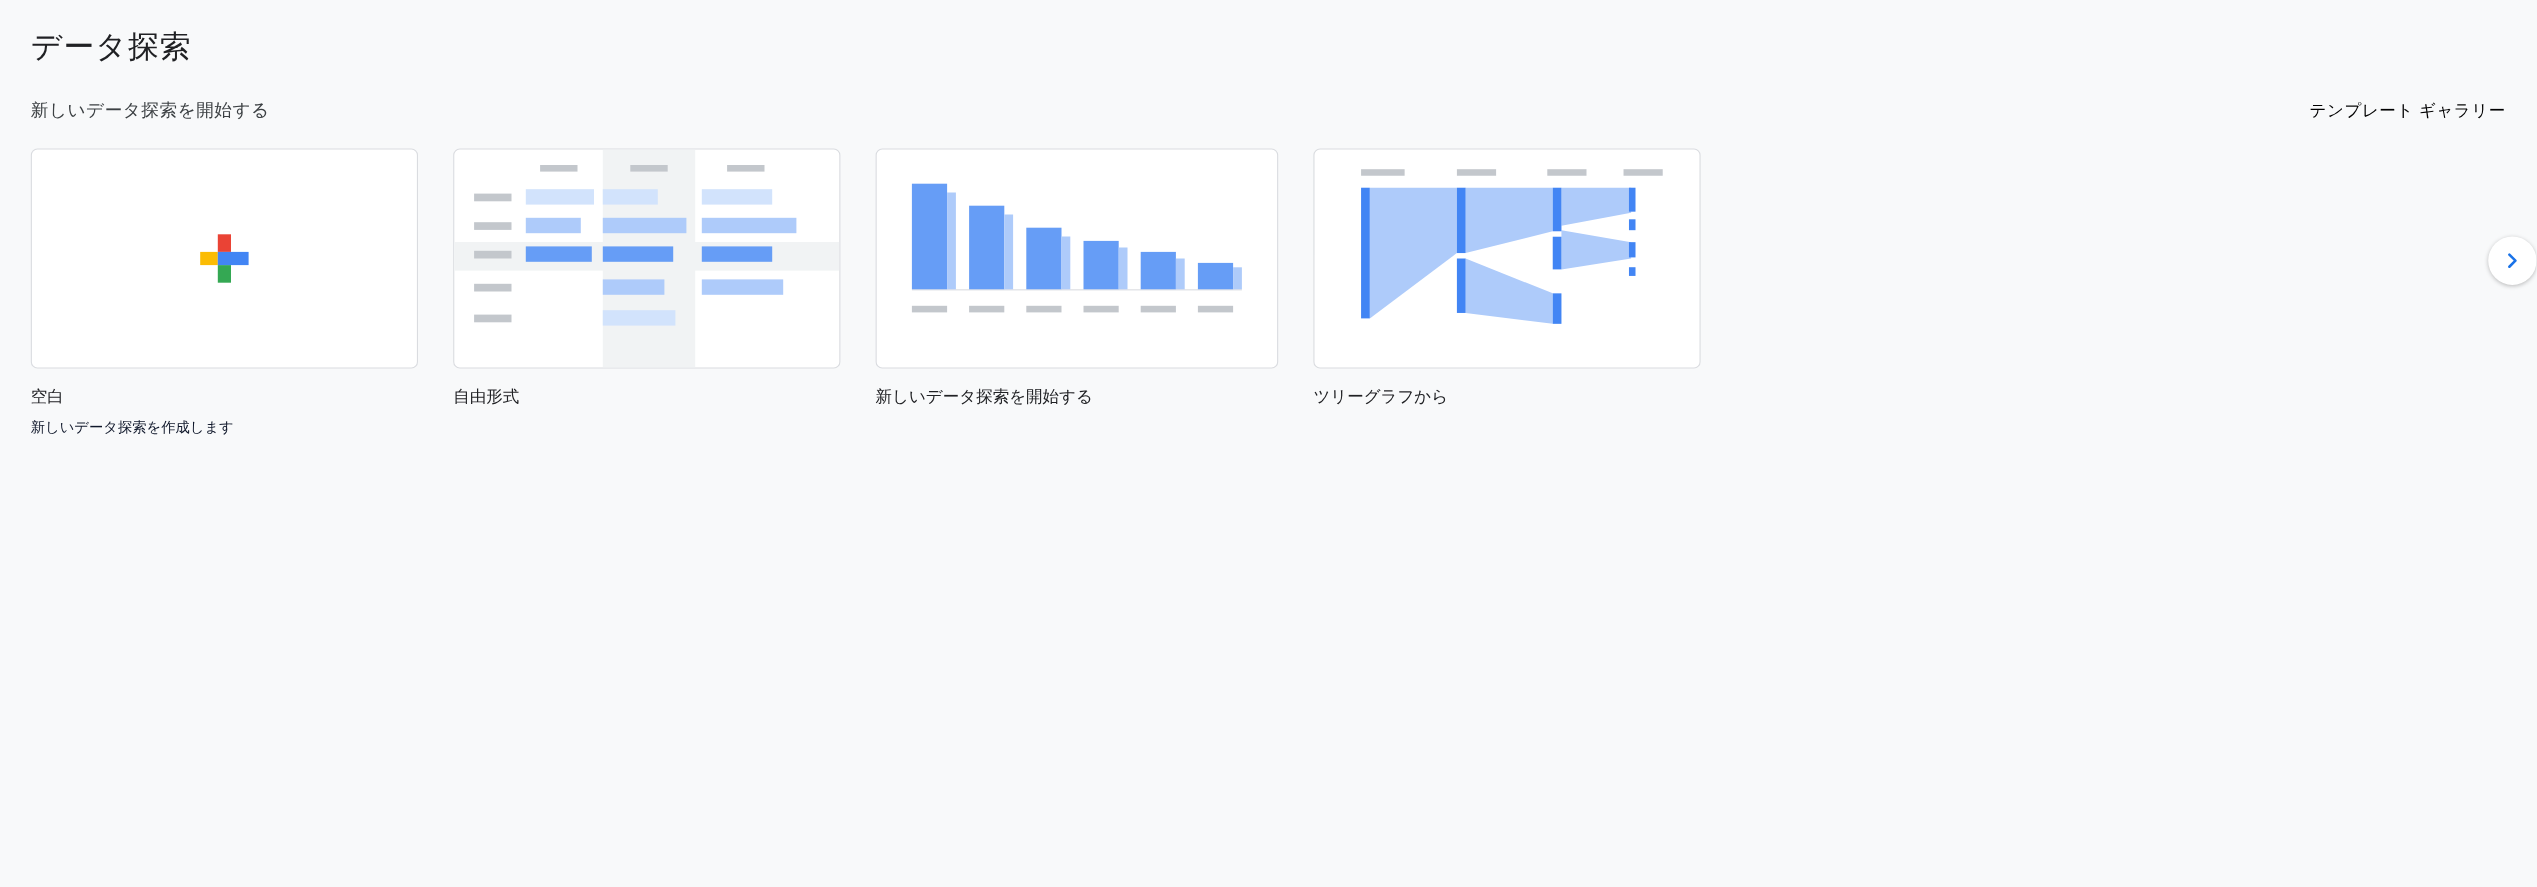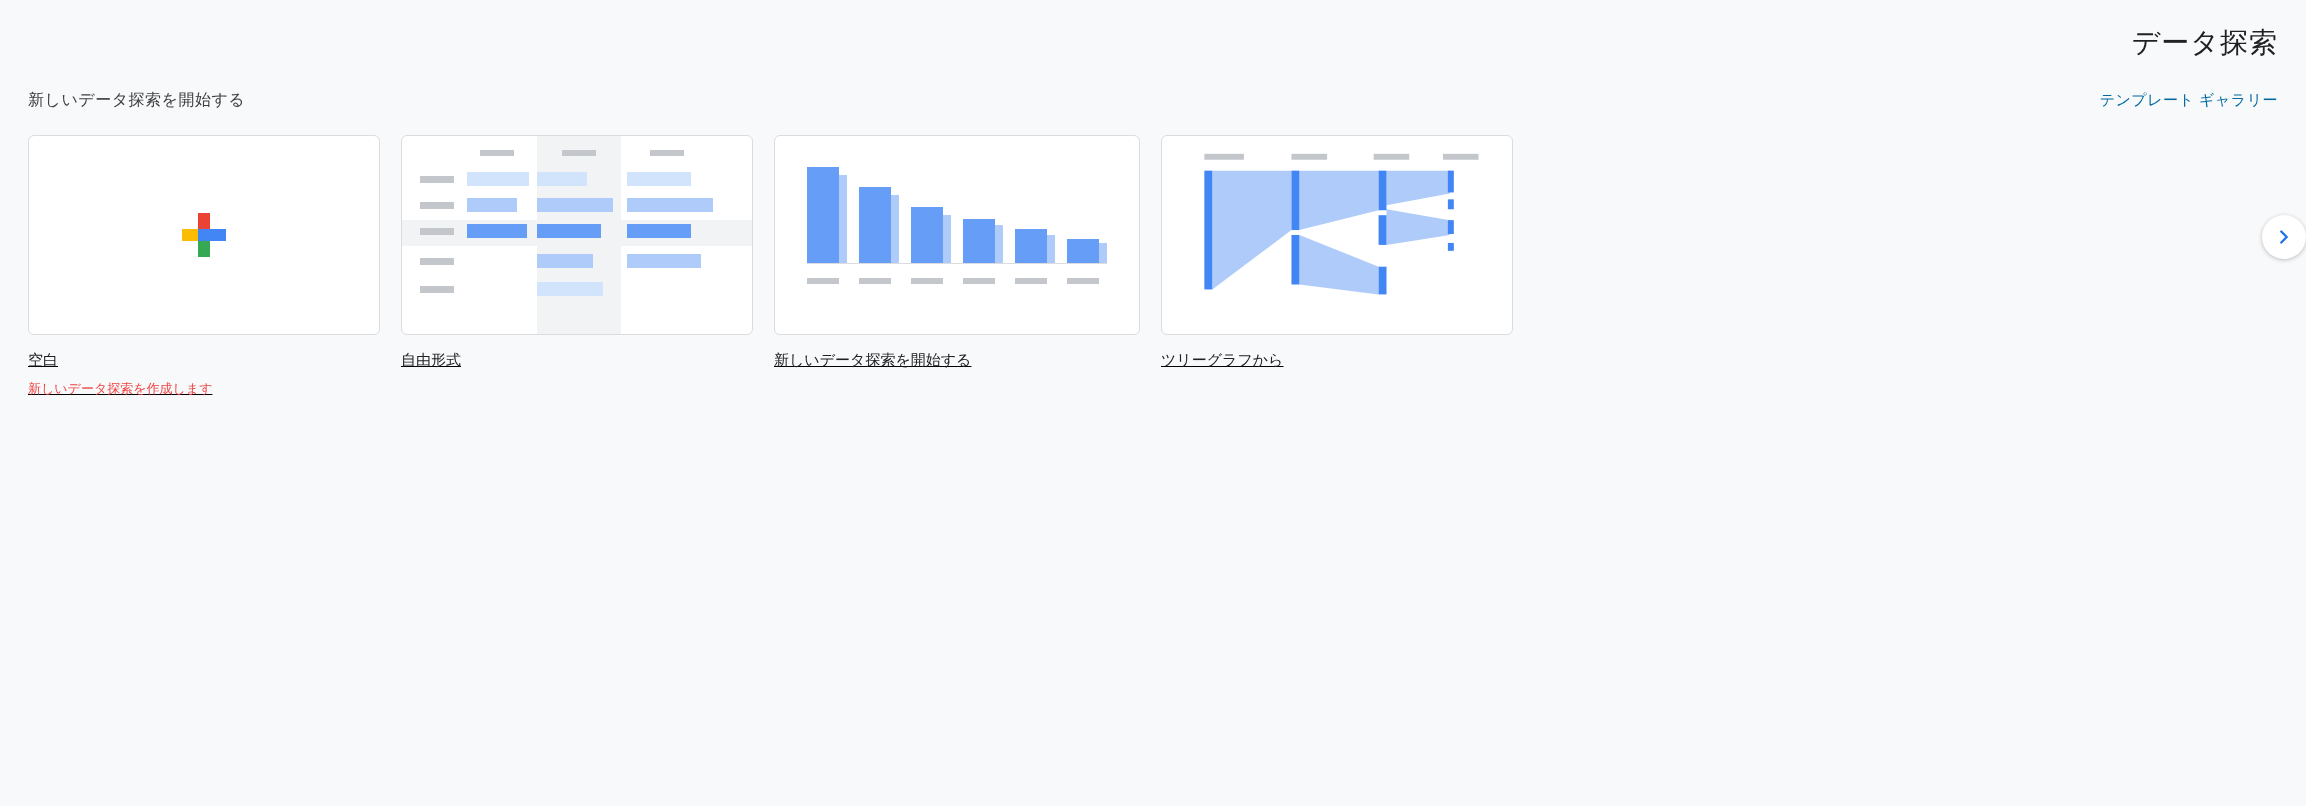--- a/index.html
+++ b/index.html
@@ -7,45 +7,43 @@
       font-family: 'Google Sans', 'Helvetica Neue', Arial, sans-serif;
       background: #f8f9fa;
       padding: 24px 28px;
     }
     .page-title {
       font-size: 28px;
       font-weight: 400;
       color: #202124;
       margin-bottom: 28px;
       letter-spacing: 1px;
-      text-align: right;
     }
     .subheader {
       display: flex;
       justify-content: space-between;
       align-items: center;
       margin-bottom: 24px;
     }
     .subtitle {
       font-size: 16px;
       color: #3c4043;
       letter-spacing: 0.5px;
     }
     .template-link {
-      color: #0369a1;
+      color: #000000;
       font-size: 15px;
       cursor: pointer;
       letter-spacing: 0.5px;
     }
     .cards-row {
       display: flex;
-      gap: 21px;
+      gap: 32px;
       position: relative;
       align-items: flex-start;
-      text-decoration: underline;
     }
     .card-wrapper {
       flex: 0 0 352px;
       display: flex;
       flex-direction: column;
     }
     .card {
       height: 200px;
       background: #fff;
       border: 1px solid #dadce0;
@@ -58,21 +56,21 @@
       position: relative;
     }
     .card-title {
       font-size: 15px;
       color: #202124;
       margin-top: 16px;
       margin-bottom: 8px;
     }
     .card-desc {
       font-size: 13px;
-      color: #ef4444;
+      color: #0f172a;
       line-height: 1.7;
     }
     
     .plus {
       position: relative;
       width: 44px;
       height: 44px;
     }
     .plus div { position: absolute; }
     .p-top    { left: 16px; top: 0;    width: 12px; height: 16px; background: #ea4335; }

